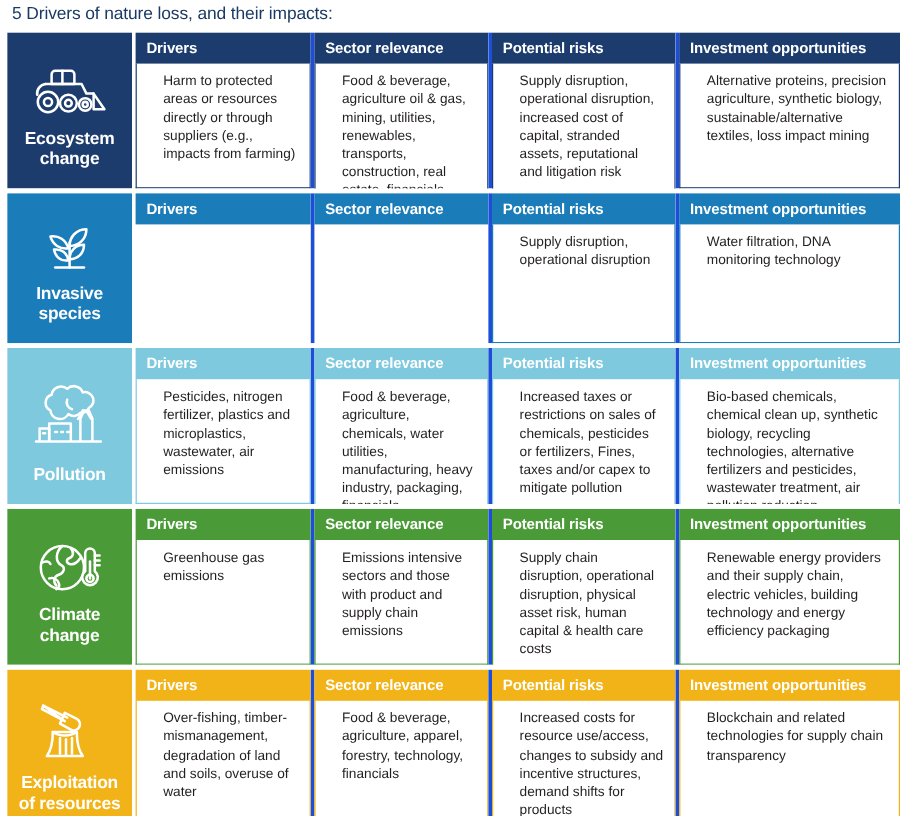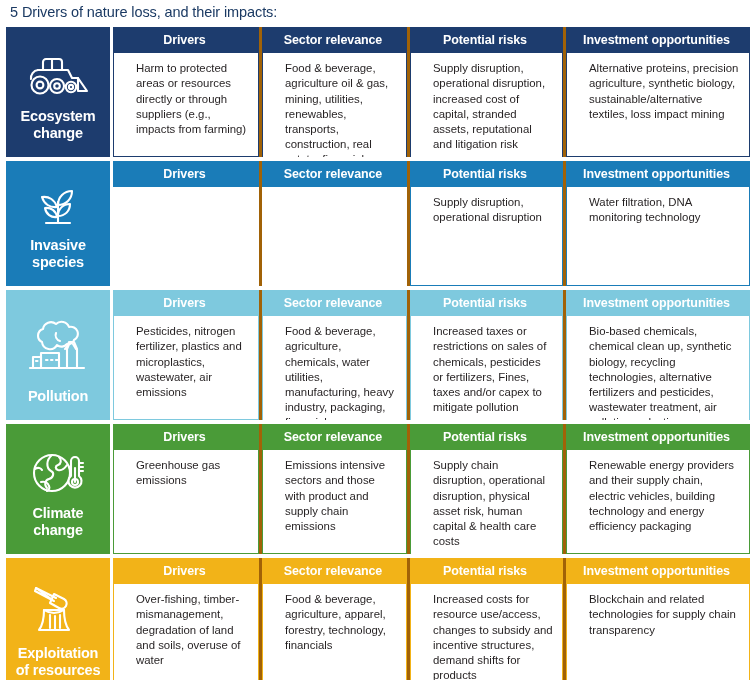--- a/index.html
+++ b/index.html
@@ -82,33 +82,32 @@
     flex: 1 1 auto;
     display: flex;
     flex-direction: row;
     background: #ffffff;
   }
   .col {
     box-sizing: border-box;
     display: flex;
     flex-direction: column;
     background: #ffffff;
-    border-left: 3px solid #a16207;
+    border-left: 3px solid #1d4ed8;
   }
   .col:first-child { border-left: 3px solid #ffffff; }
 
   .col-head {
     color: #ffffff;
     font-weight: bold;
     font-size: 12.5px;
     line-height: 1;
     padding: 7px 12px 7px 9px;
     letter-spacing: -0.1px;
     white-space: nowrap;
-    text-align: center;
   }
   .col-body {
     flex: 1 1 auto;
     font-size: 11.4px;
     line-height: 1.32;
     color: #231f20;
     padding: 8px 9px 8px 22px;
     box-sizing: border-box;
     border: 1px solid;
     border-top: none;

